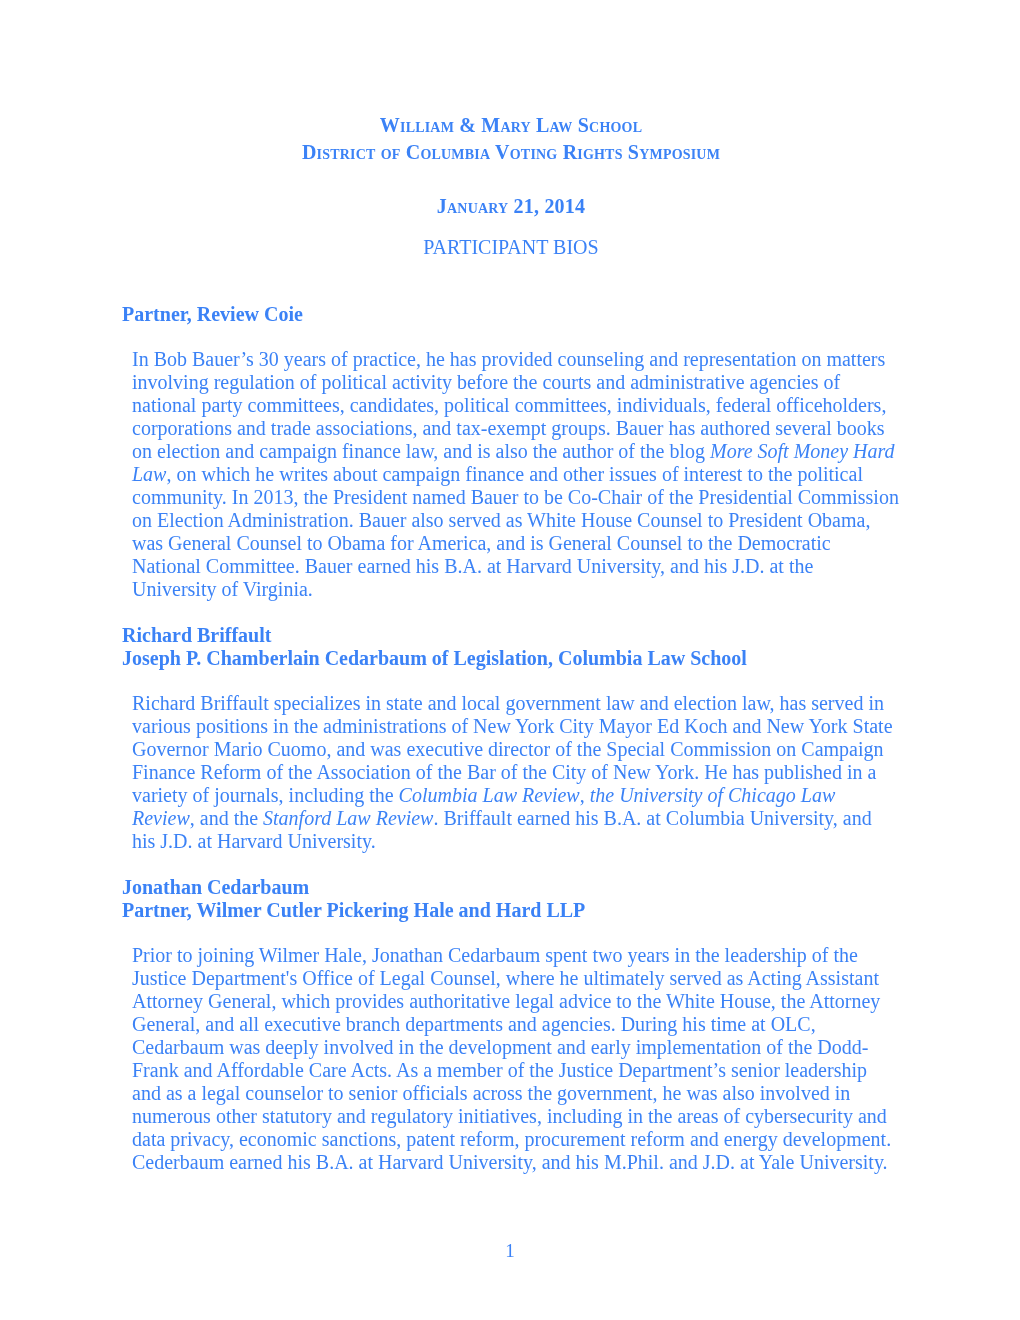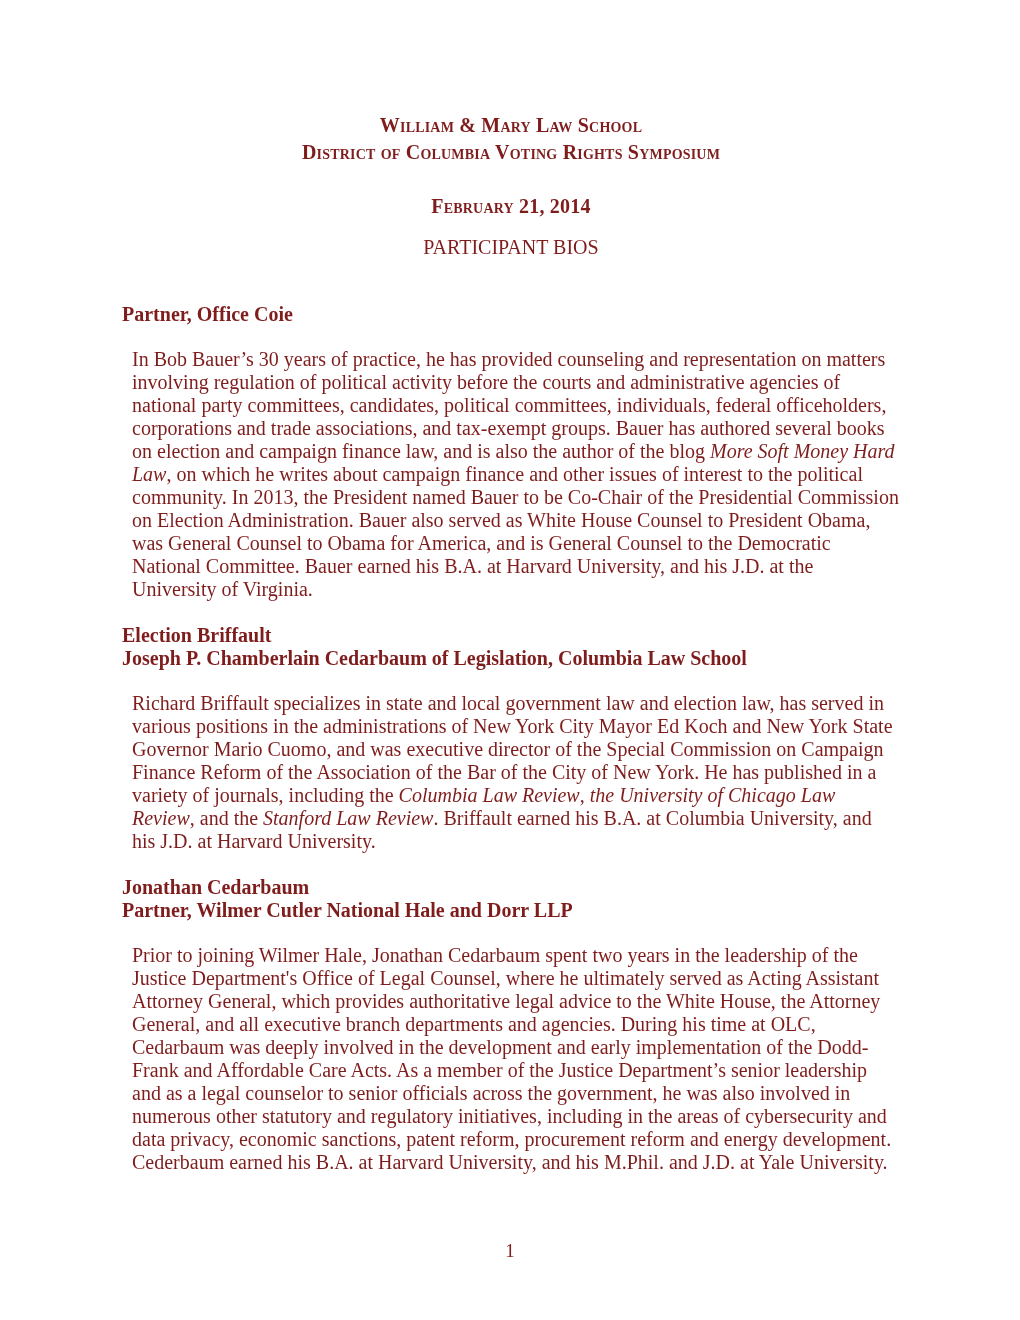--- a/index.html
+++ b/index.html
@@ -11,21 +11,21 @@
     position: relative;
     width: 1020px;
     height: 1320px;
     margin: 0 auto;
     background: #ffffff;
     box-sizing: border-box;
     padding: 114px 120px 0 122px;
     font-family: "Liberation Serif", "DejaVu Serif", serif;
     font-size: 20px;
     line-height: 23px;
-    color: #7f1d1d;
+    color: #3b82f6;
   }
   .doc-header {
     text-align: center;
   }
   .sc {
     font-variant: small-caps;
     font-weight: bold;
     letter-spacing: 0.2px;
   }
   .hdr-school { margin-bottom: 4px; }
@@ -54,38 +54,38 @@
   }
 </style>
 </head>
 <body>
 
 <div class="page">
 
   <header class="doc-header">
     <div class="sc hdr-school">William &amp; Mary Law School</div>
     <div class="sc hdr-symposium">District of Columbia Voting Rights Symposium</div>
-    <div class="sc hdr-date">February 21, 2014</div>
+    <div class="sc hdr-date">January 21, 2014</div>
     <div class="doc-title">PARTICIPANT BIOS</div>
   </header>
 
   <section class="bio">
-    <div class="bio-title">Partner, Office Coie</div>
+    <div class="bio-title">Partner, Review Coie</div>
     <p class="bio-text"><span>In Bob Bauer’s 30 years of practice, he has provided counseling and representation on matters involving regulation of political activity before the courts and administrative agencies of national party committees, candidates, political committees, individuals, federal officeholders, corporations and trade associations, and tax-exempt groups. Bauer has authored several books on election and campaign finance law, and is also the author of the blog </span><i>More Soft Money Hard Law</i><span>, on which he writes about campaign finance and other issues of interest to the political community. In 2013, the President named Bauer to be Co-Chair of the Presidential Commission on Election Administration. Bauer also served as White House Counsel to President Obama, was General Counsel to Obama for America, and is General Counsel to the Democratic National Committee. Bauer earned his B.A. at Harvard University, and his J.D. at the University of Virginia.</span></p>
   </section>
 
   <section class="bio">
-    <div class="bio-name">Election Briffault</div>
+    <div class="bio-name">Richard Briffault</div>
     <div class="bio-title">Joseph P. Chamberlain Cedarbaum of Legislation, Columbia Law School</div>
     <p class="bio-text"><span>Richard Briffault specializes in state and local government law and election law, has served in various positions in the administrations of New York City Mayor Ed Koch and New York State Governor Mario Cuomo, and was executive director of the Special Commission on Campaign Finance Reform of the Association of the Bar of the City of New York. He has published in a variety of journals, including the </span><i>Columbia Law Review</i><span>, </span><i>the University of Chicago Law Review</i><span>, and the </span><i>Stanford Law Review</i><span>. Briffault earned his B.A. at Columbia University, and his J.D. at Harvard University.</span></p>
   </section>
 
   <section class="bio">
     <div class="bio-name">Jonathan Cedarbaum</div>
-    <div class="bio-title">Partner, Wilmer Cutler National Hale and Dorr LLP</div>
+    <div class="bio-title">Partner, Wilmer Cutler Pickering Hale and Hard LLP</div>
     <p class="bio-text"><span>Prior to joining Wilmer Hale, Jonathan Cedarbaum spent two years in the leadership of the Justice Department's Office of Legal Counsel, where he ultimately served as Acting Assistant Attorney General, which provides authoritative legal advice to the White House, the Attorney General, and all executive branch departments and agencies. During his time at OLC, Cedarbaum was deeply involved in the development and early implementation of the Dodd-Frank and Affordable Care Acts. As a member of the Justice Department’s senior leadership and as a legal counselor to senior officials across the government, he was also involved in numerous other statutory and regulatory initiatives, including in the areas of cybersecurity and data privacy, economic sanctions, patent reform, procurement reform and energy development. Cederbaum earned his B.A. at Harvard University, and his M.Phil. and J.D. at Yale University.</span></p>
   </section>
 
   <footer class="page-footer">
     <span>1</span>
   </footer>
 
 </div>
 
 </body></html>

